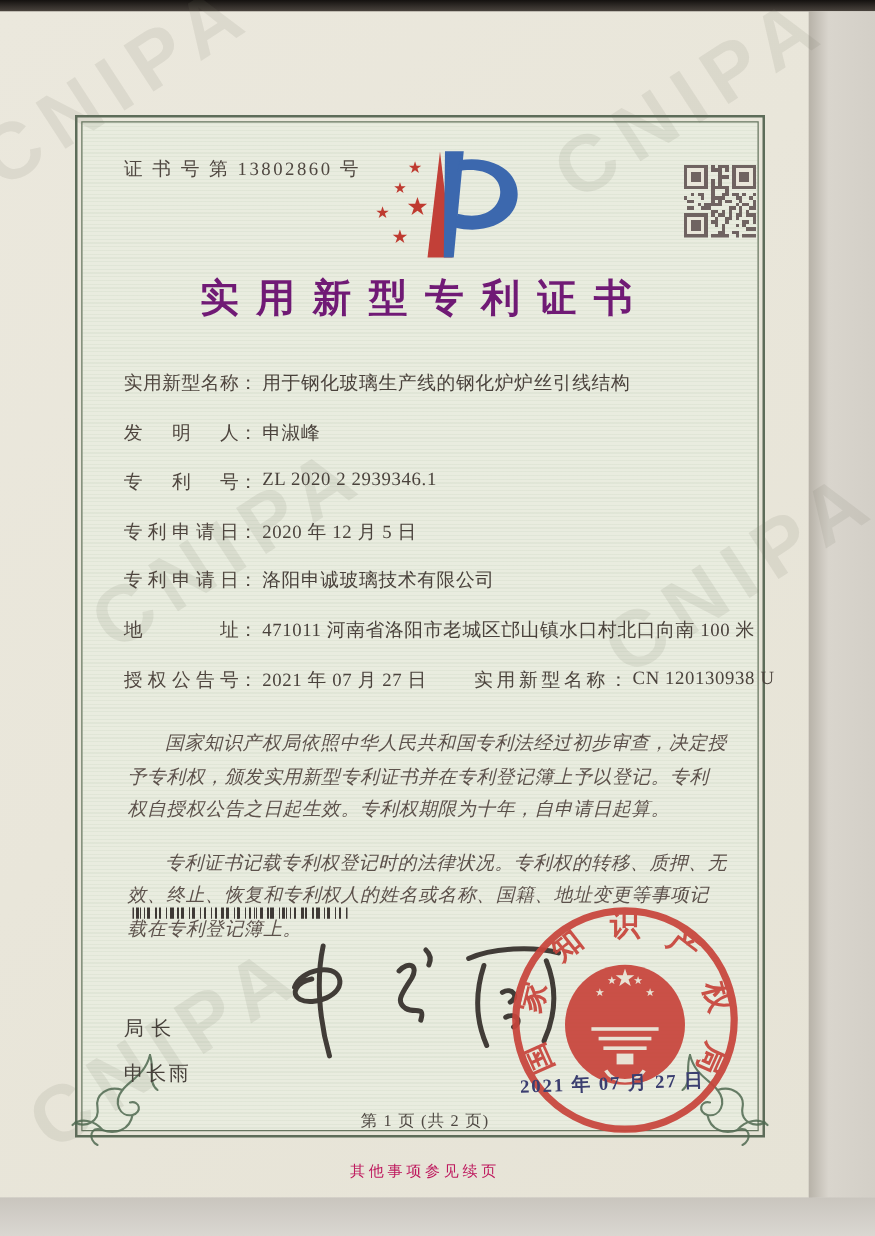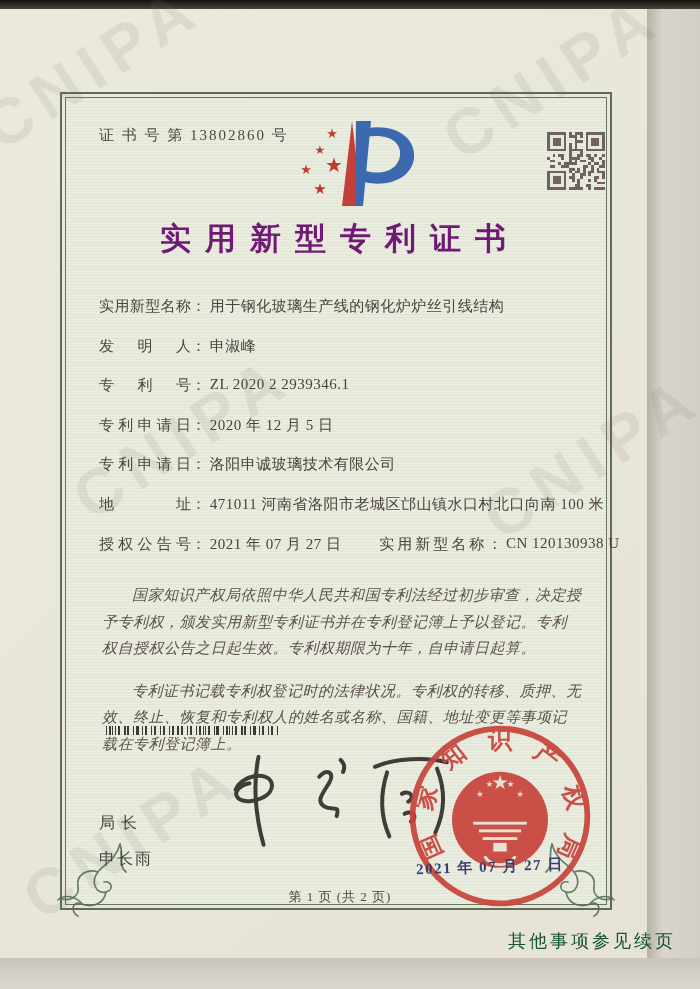--- a/index.html
+++ b/index.html
@@ -52,22 +52,22 @@
        repeating-linear-gradient(90deg,rgba(0,0,0,0) 0 6px,#3e3935 6px 7px,rgba(0,0,0,0) 7px 13px);}
   .signer{position:absolute;left:95px;top:776px;font-size:16px;color:#48423c;margin-top:37px;}
   .signer .st{letter-spacing:6px;}
   .signer .sn{margin-top:15px;letter-spacing:2px;}
   .signature{position:absolute;left:212px;top:748px;transform:rotate(-2deg);}
   .seal{position:absolute;left:400px;top:720px;opacity:.93;}
   .seal-date{position:absolute;left:412px;top:857px;width:180px;font-size:15px;
       color:#3b3e70;letter-spacing:1.5px;transform:rotate(-2deg);font-weight:bold;}
   .page-info{position:absolute;left:0;top:888px;width:672px;text-align:center;
       font-size:13px;letter-spacing:1px;color:#4e4842;}
-  .footer-note{position:absolute;left:0;top:929px;width:672px;text-align:right;
-      font-size:18px;letter-spacing:3px;color:#14532d;}
+  .footer-note{position:absolute;left:0;top:929px;width:672px;text-align:center;
+      font-size:12px;letter-spacing:3px;color:#be185d;}
 </style>
 </head>
 <body>
 
 <div class="photo">
   <div class="paper"></div>
   <div class="table-top"></div>
   <div class="right-strip"></div>
   <div class="bottom-strip"></div>
 

